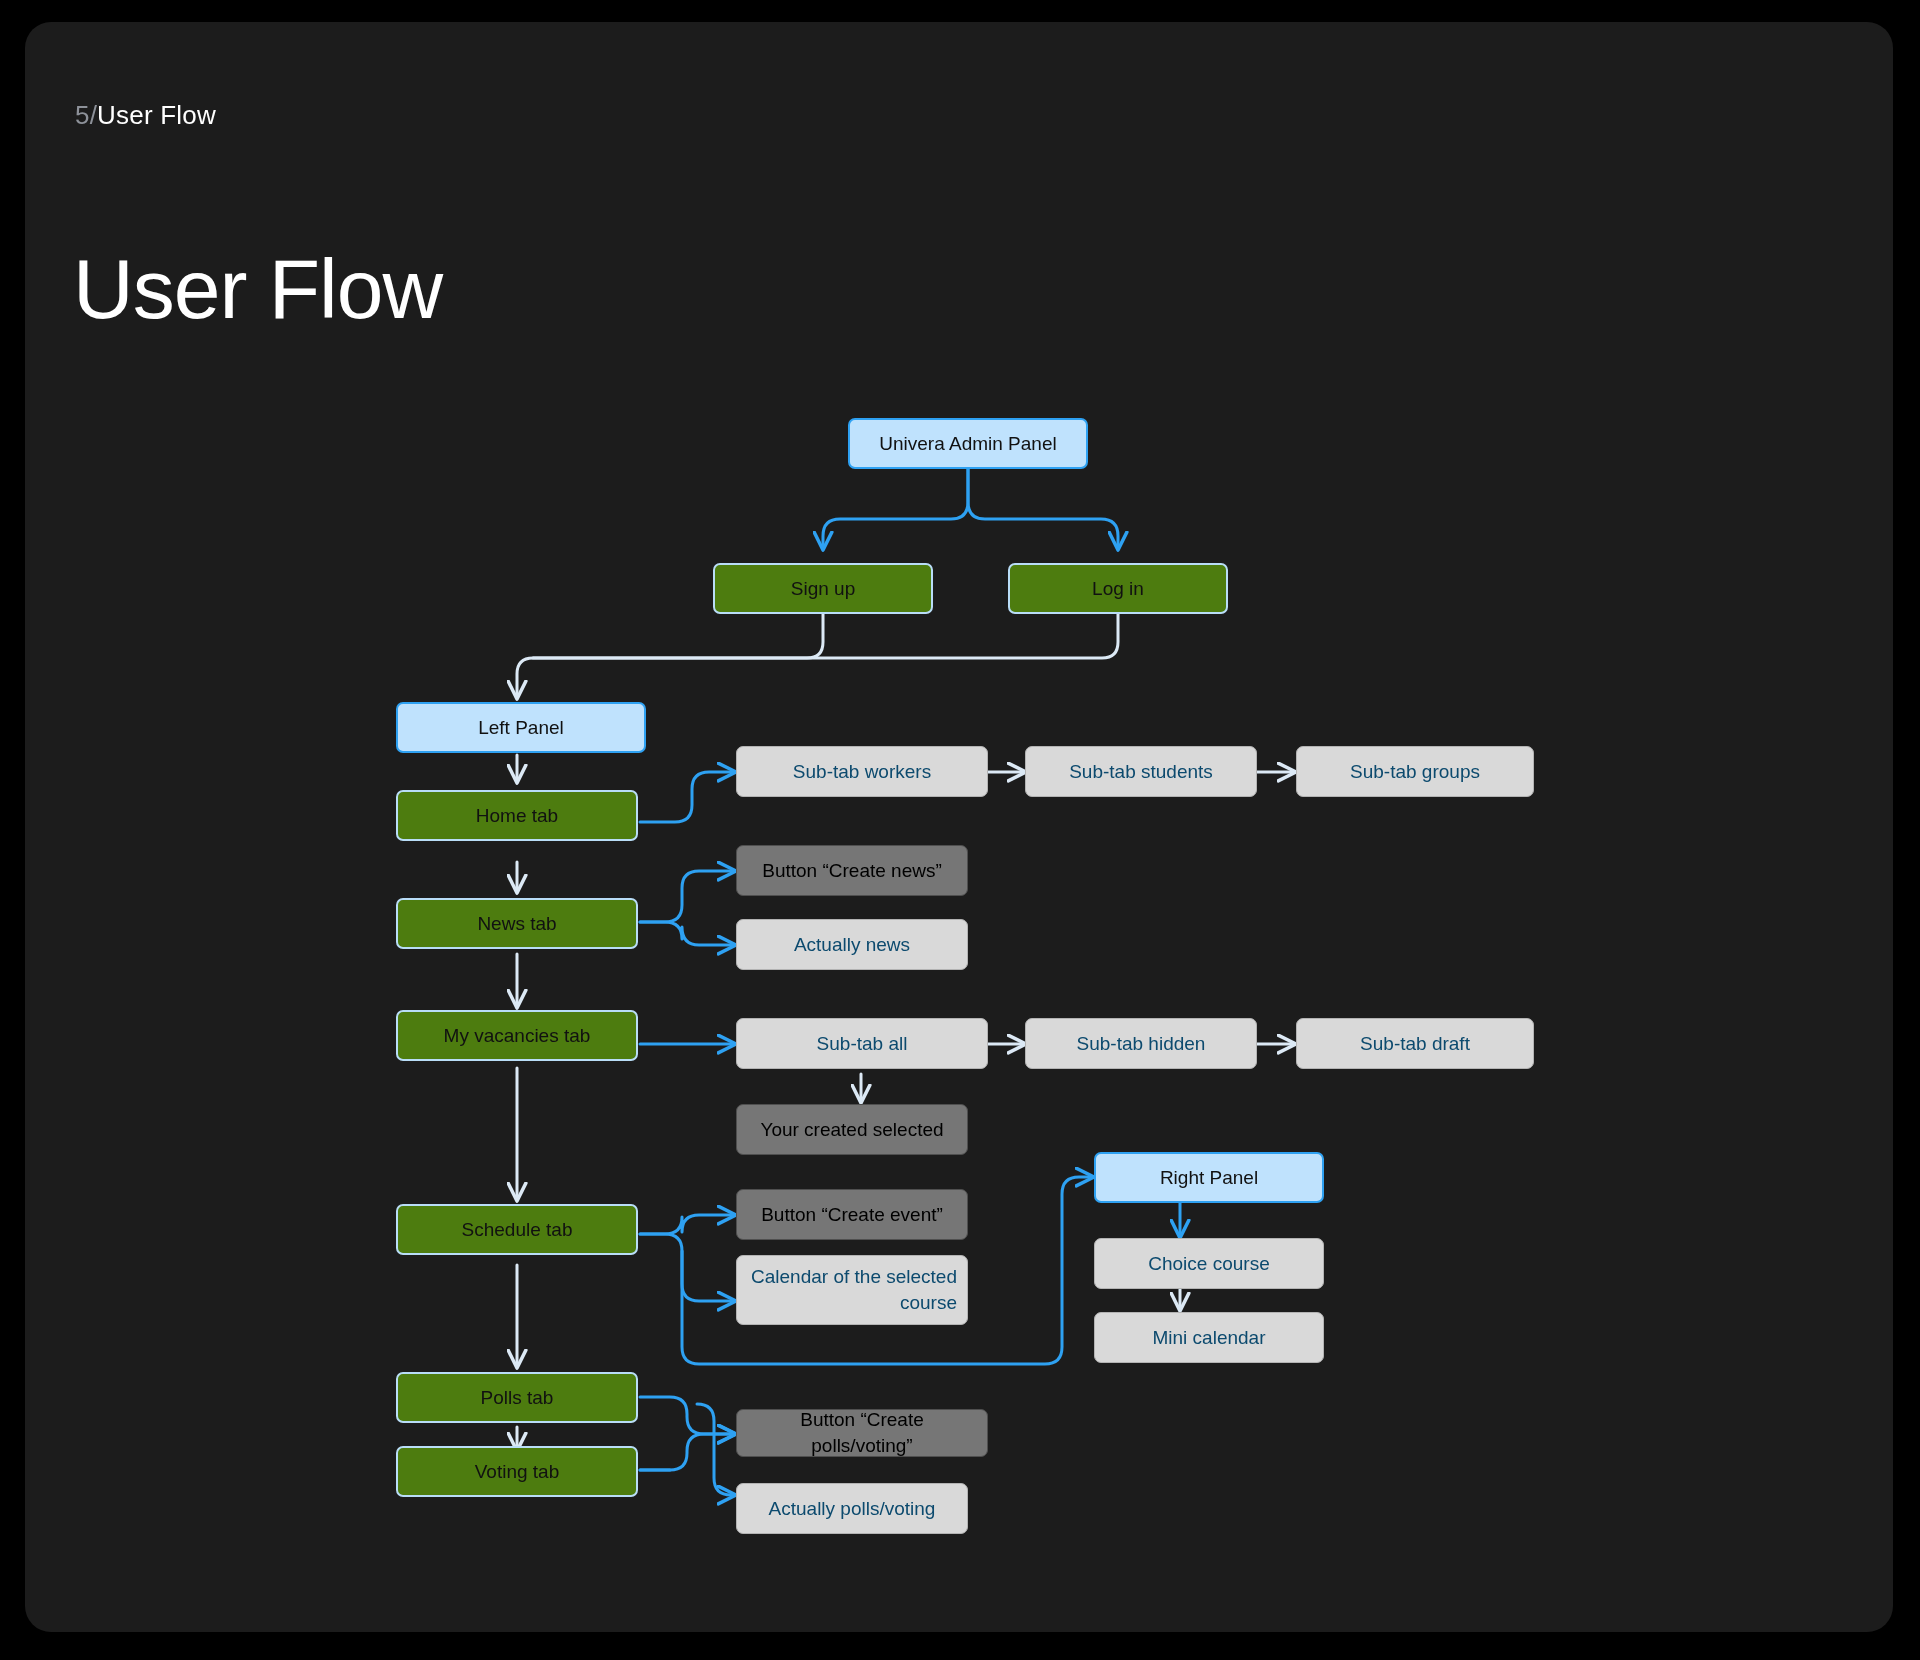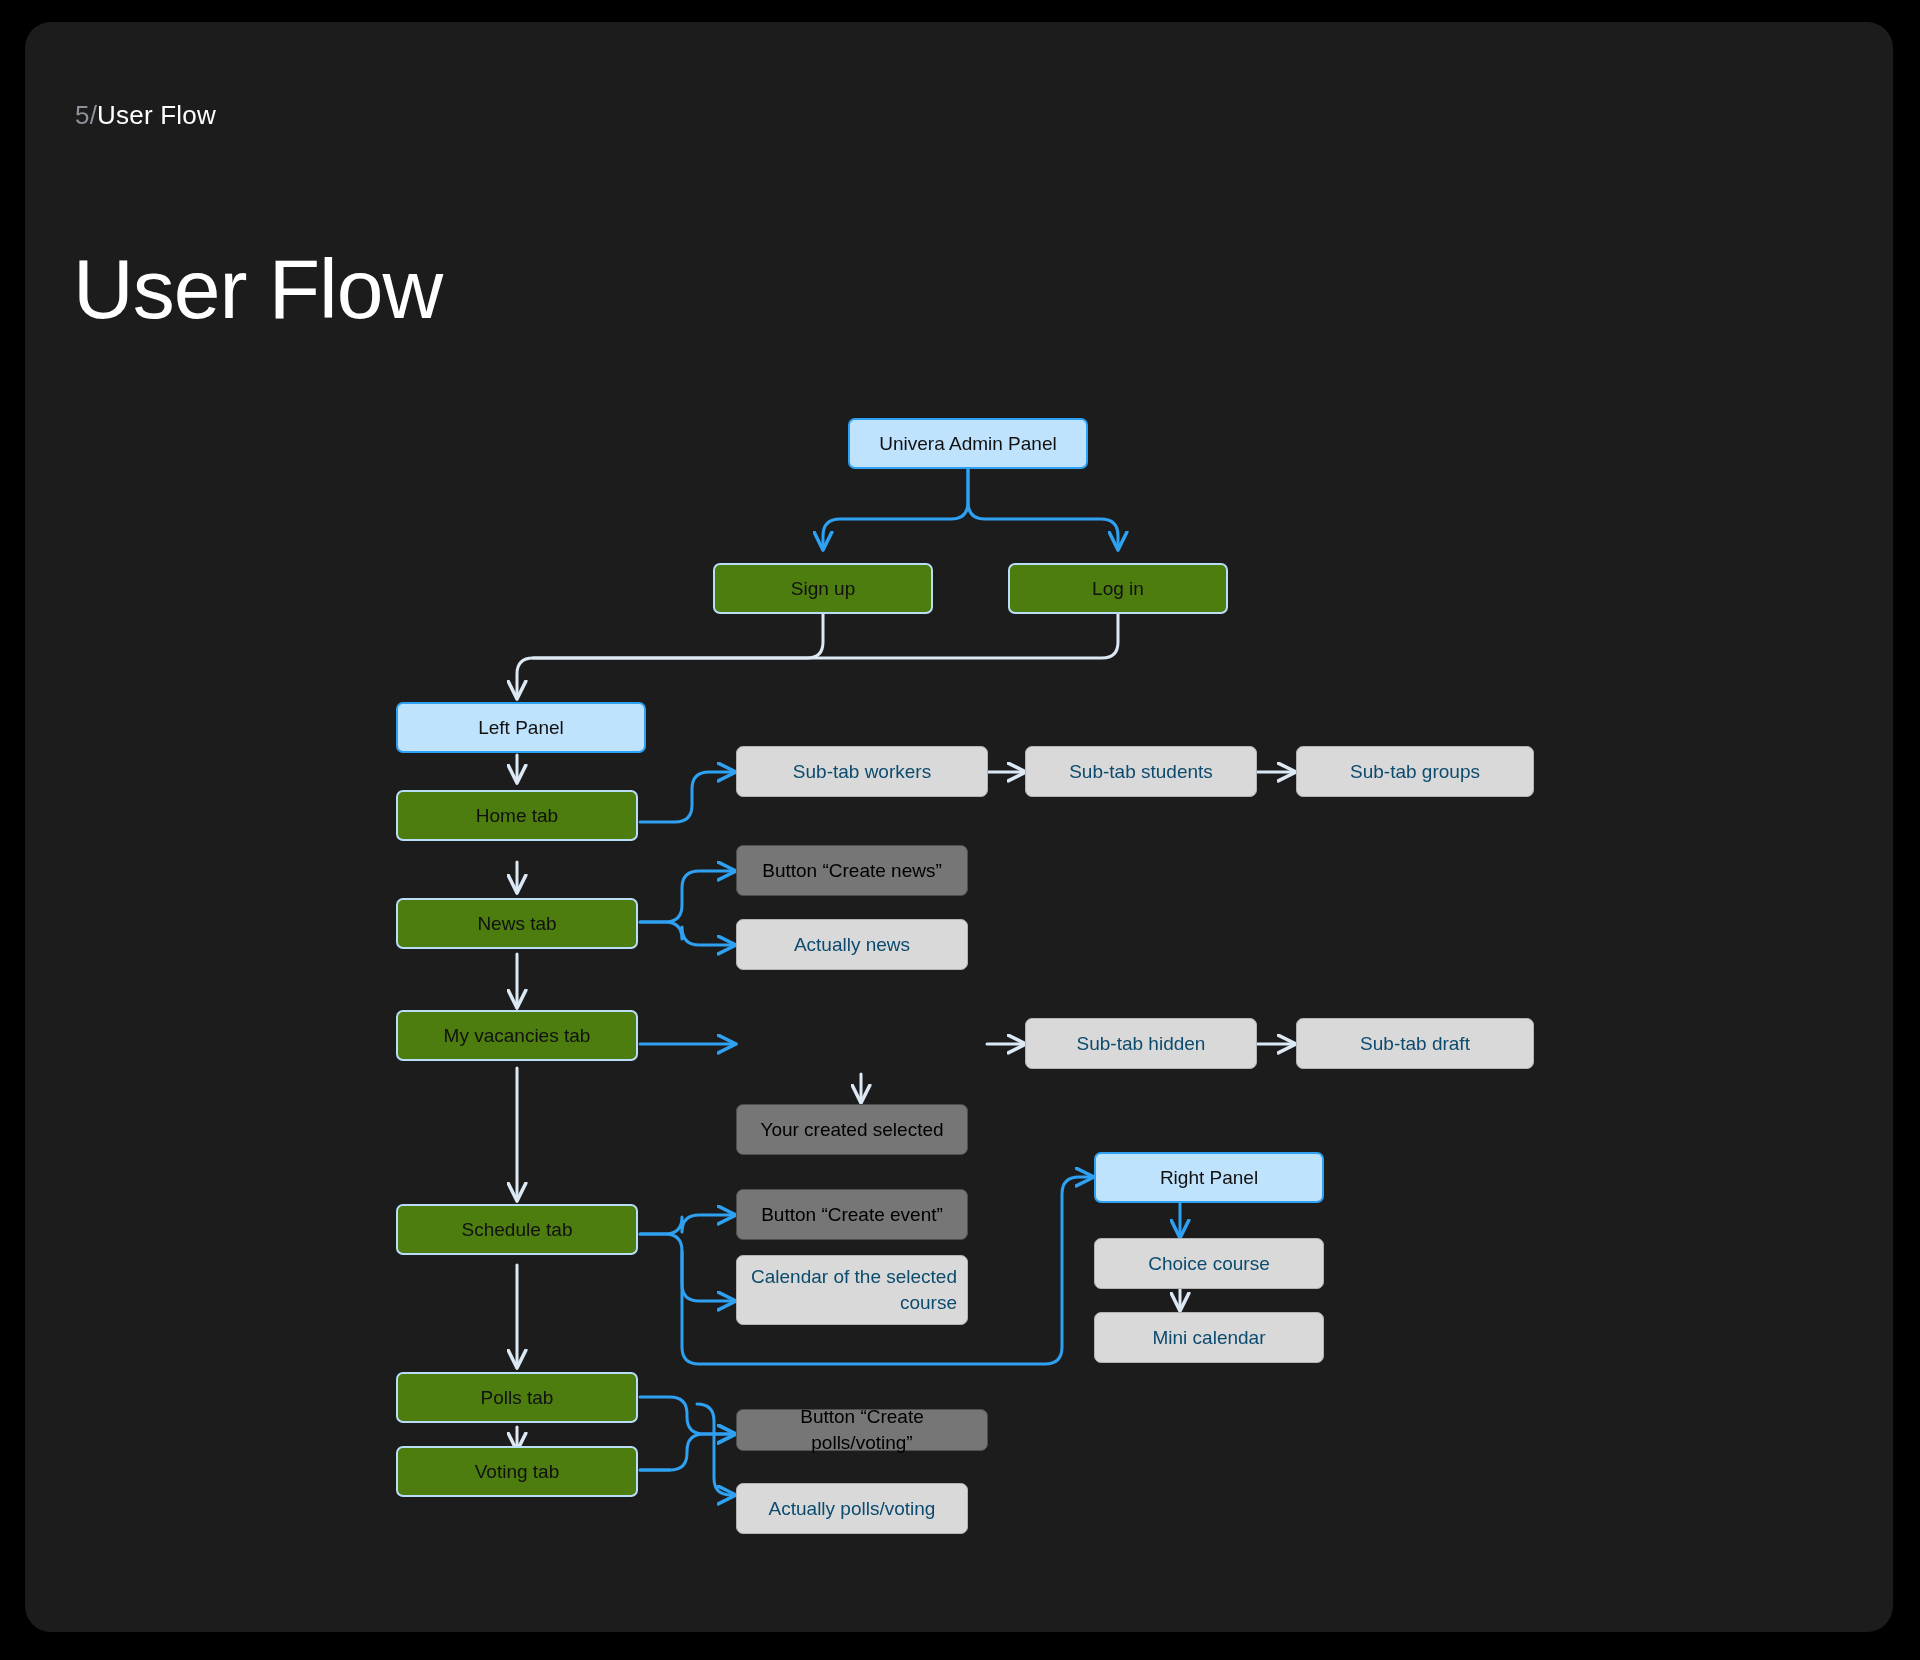--- a/index.html
+++ b/index.html
@@ -185,20 +185,21 @@
   <div class="node gray-light" style="left:1271px; top:724px; width:238px; height:51px;">Sub-tab groups</div>
 
   <div class="node blue-pale" style="left:371px; top:876px; width:242px; height:51px;">News tab</div>
 
   <div class="node gray-dark" style="left:711px; top:823px; width:232px; height:51px;">Button “Create news”</div>
 
   <div class="node gray-light" style="left:711px; top:897px; width:232px; height:51px;">Actually news</div>
 
   <div class="node blue-pale" style="left:371px; top:988px; width:242px; height:51px;">My vacancies tab</div>
 
+  <div class="node gray-light" style="left:711px; top:996px; width:252px; height:51px;">Sub-tab all</div>
 
   <div class="node gray-light" style="left:1000px; top:996px; width:232px; height:51px;">Sub-tab hidden</div>
 
   <div class="node gray-light" style="left:1271px; top:996px; width:238px; height:51px;">Sub-tab draft</div>
 
   <div class="node gray-dark" style="left:711px; top:1082px; width:232px; height:51px;">Your created selected</div>
 
   <div class="node blue-pale" style="left:371px; top:1182px; width:242px; height:51px;">Schedule tab</div>
 
   <div class="node gray-dark" style="left:711px; top:1167px; width:232px; height:51px;">Button “Create event”</div>
@@ -208,17 +209,17 @@
   <div class="node blue-strong" style="left:1069px; top:1130px; width:230px; height:51px;">Right Panel</div>
 
   <div class="node gray-light" style="left:1069px; top:1216px; width:230px; height:51px;">Choice course</div>
 
   <div class="node gray-light" style="left:1069px; top:1290px; width:230px; height:51px;">Mini calendar</div>
 
   <div class="node blue-pale" style="left:371px; top:1350px; width:242px; height:51px;">Polls tab</div>
 
   <div class="node blue-pale" style="left:371px; top:1424px; width:242px; height:51px;">Voting tab</div>
 
-  <div class="node gray-dark" style="left:711px; top:1387px; width:252px; height:42px;">Button “Create polls/voting”</div>
+  <div class="node gray-dark" style="left:711px; top:1387px; width:252px; height:48px;">Button “Create polls/voting”</div>
 
   <div class="node gray-light" style="left:711px; top:1461px; width:232px; height:51px;">Actually polls/voting</div>
 
 </div>
 
 </body></html>

